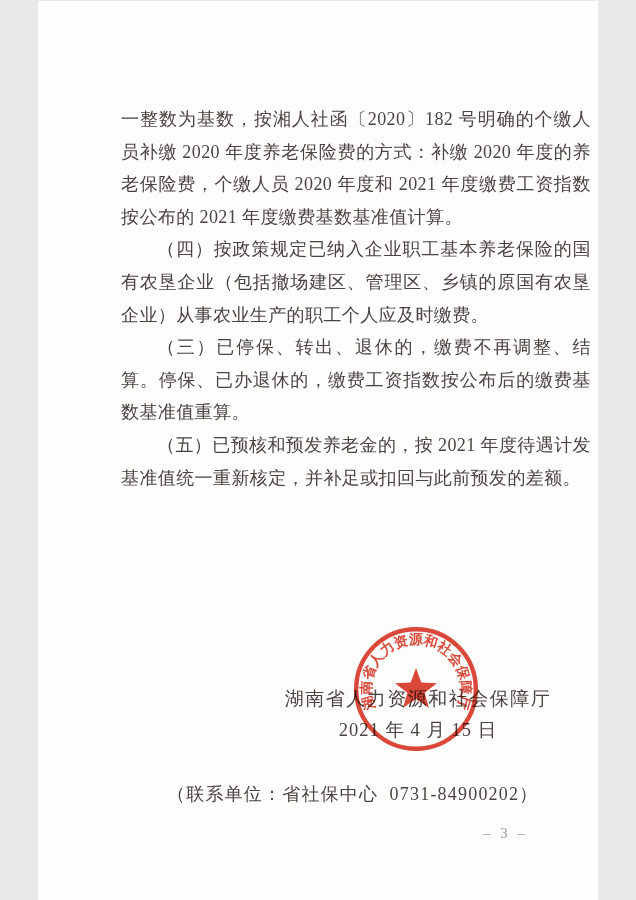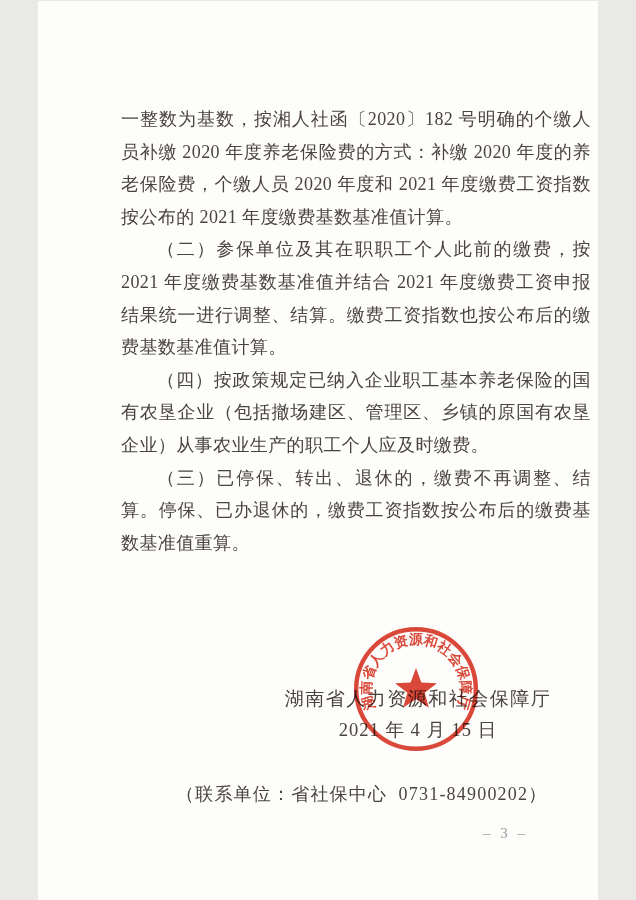--- a/index.html
+++ b/index.html
@@ -47,21 +47,21 @@
     line-height: 31px;
     letter-spacing: 1.5px;
   }
   .signature .sig-date {
     font-size: 18.5px;
     line-height: 33px;
     letter-spacing: 1px;
   }
   .contact-line {
     position: absolute;
-    left: 138px;
+    left: 129px;
     top: 781px;
     font-size: 18px;
     letter-spacing: 1.2px;
     white-space: pre;
   }
   .page-number {
     position: absolute;
     right: 70px;
     top: 824px;
     font-size: 15px;
@@ -80,23 +80,23 @@
     pointer-events: none;
   }
 </style>
 </head>
 <body>
 
 <div class="page">
 
   <div class="body-text">
     <p>一整数为基数，按湘人社函〔2020〕182 号明确的个缴人员补缴 2020 年度养老保险费的方式：补缴 2020 年度的养老保险费，个缴人员 2020 年度和 2021 年度缴费工资指数按公布的 2021 年度缴费基数基准值计算。</p>
-    <p class="indent">（二）参保单位及其在职职工个人此前的缴费，按 2021 年度缴费基数基准值并结合 2021 年度缴费工资申报结果统一进行调整、结算。缴费工资指数也按公布后的缴费基数基准值计算。</p>
     <p class="indent">（四）按政策规定已纳入企业职工基本养老保险的国有农垦企业（包括撤场建区、管理区、乡镇的原国有农垦企业）从事农业生产的职工个人应及时缴费。</p>
     <p class="indent">（三）已停保、转出、退休的，缴费不再调整、结算。停保、已办退休的，缴费工资指数按公布后的缴费基数基准值重算。</p>
+    <p class="indent">（五）已预核和预发养老金的，按 2021 年度待遇计发基准值统一重新核定，并补足或扣回与此前预发的差额。</p>
   </div>
 
   <div class="signature">
     <div class="agency">湖南省人力资源和社会保障厅</div>
     <div class="sig-date">2021 年 4 月 15 日</div>
   </div>
 
   <svg class="seal" viewBox="0 0 140 140" aria-hidden="true">
     <circle cx="70" cy="70" r="62.5" fill="none" stroke="#d93a2a" stroke-width="4.6"></circle>
     <path id="sealArc" d="M 27.4 89.9 A 47 47 0 1 1 112.6 89.9" fill="none"></path>

